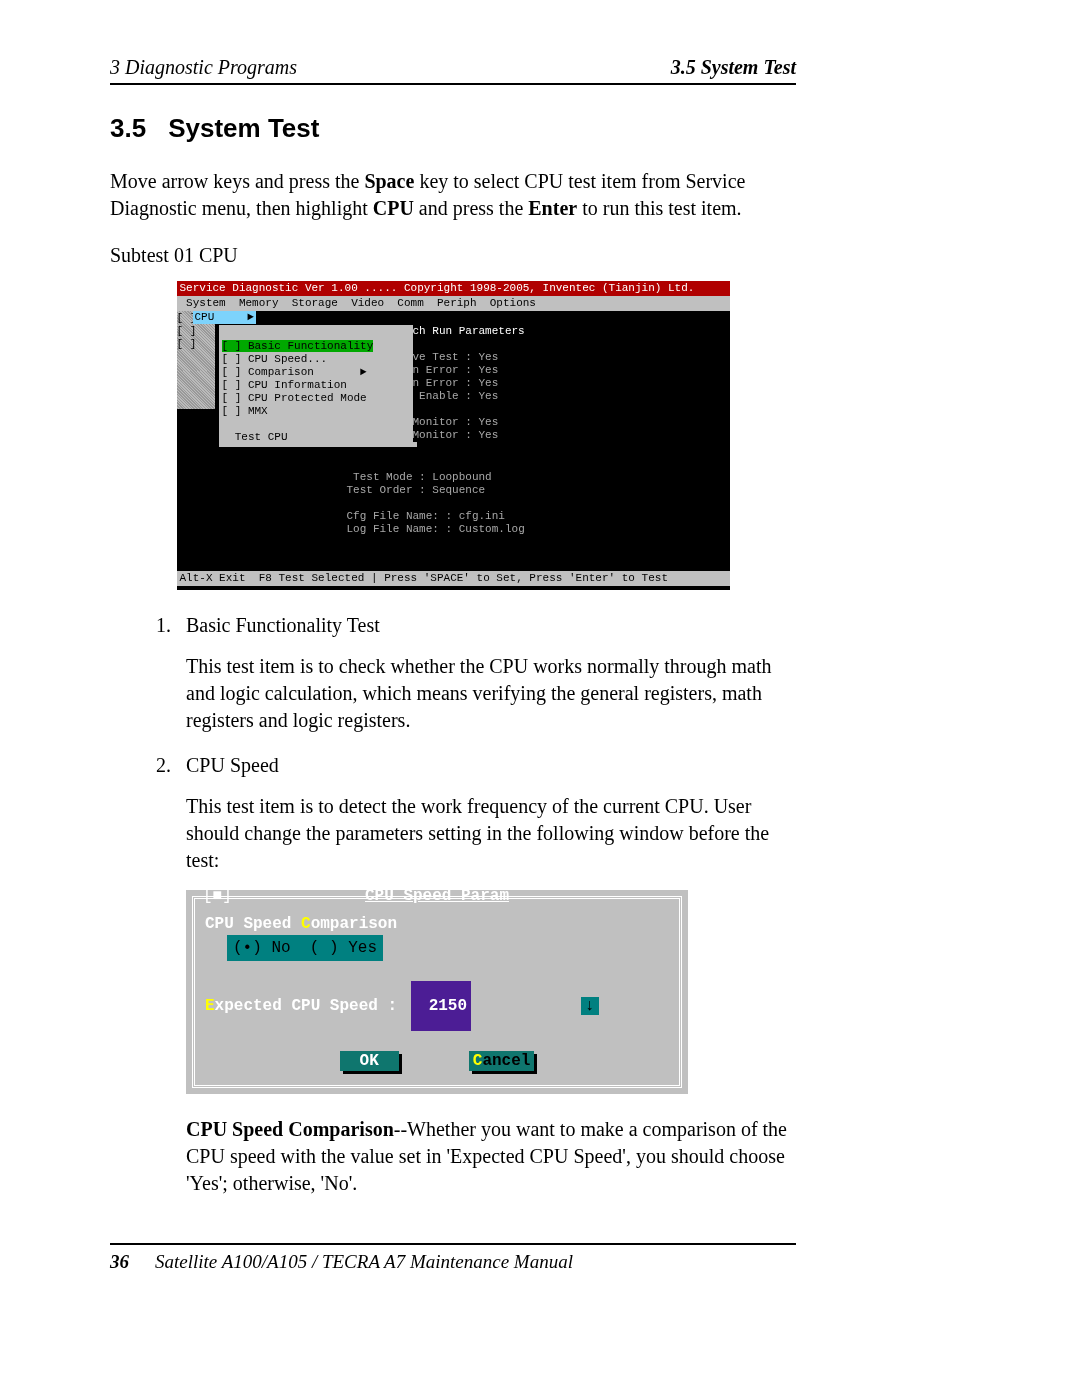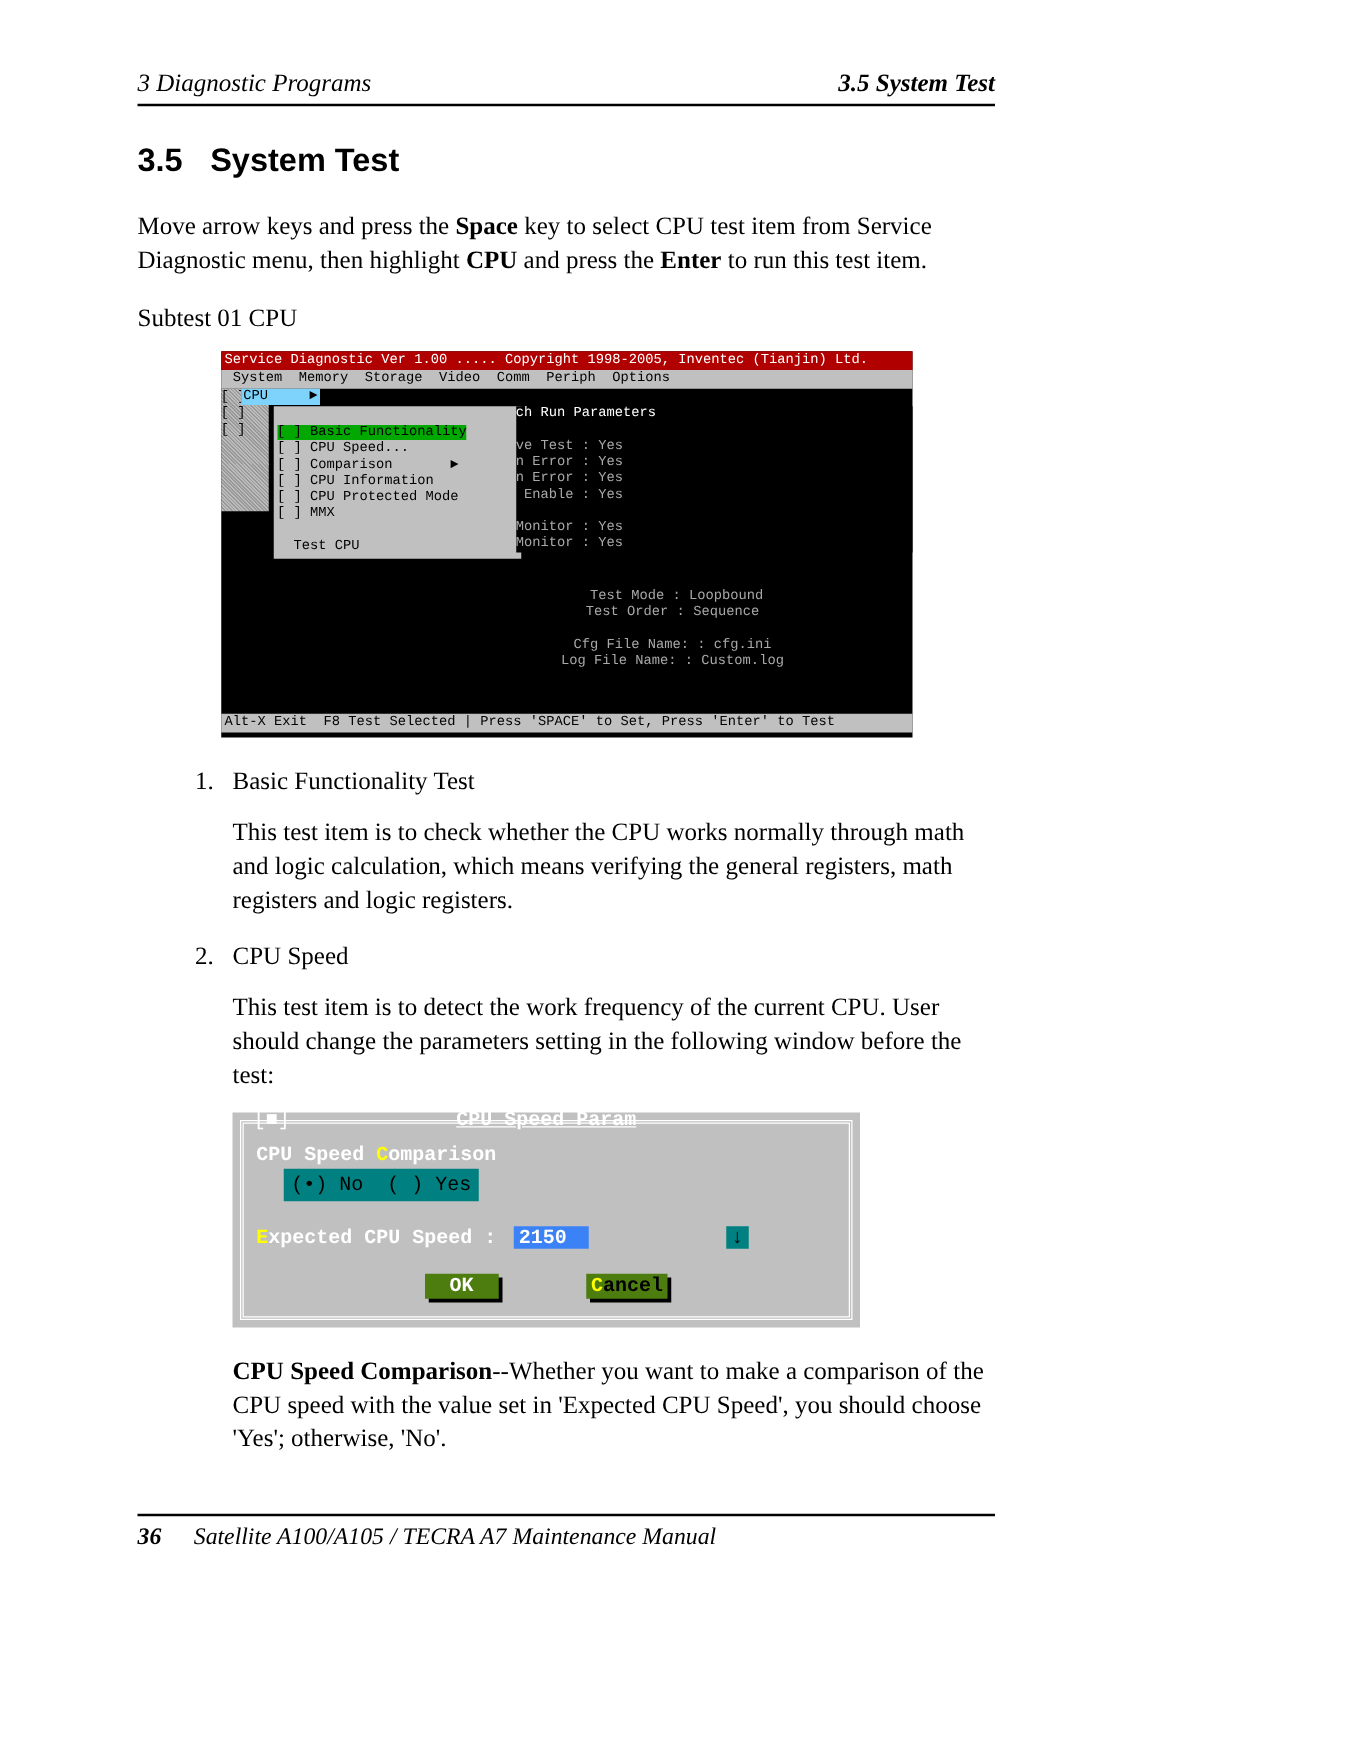--- a/index.html
+++ b/index.html
@@ -118,21 +118,21 @@
     padding:0;
   }
   .dosbox1 .black-panel .hdr {
     color:#fff;
   }
   .dosbox1 .below-black {
     position:absolute;
     left:0; right:0; top:160px;
     color:#a8a8a8;
     white-space:pre;
-    text-align:center;
+    text-align:left;
     padding-left:170px;
     line-height:13px;
   }
   .dosbox1 .bottom-bar {
     background:#c0c0c0;
     color:#000;
     white-space:pre;
     padding:1px 3px;
   }
 
@@ -182,33 +182,33 @@
   .dosbox2 .radio-row {
     background:#008080;
     color:#000;
     display:inline-block;
     padding:4px 6px;
     margin-top:2px;
     margin-left:22px;
   }
   .dosbox2 .row2 { margin-top:20px; display:flex; align-items:center; }
   .dosbox2 .row2 .val {
-    background:#3b82f6; color:#fff; font-weight:bold;
-    padding:0 4px; margin-left:14px; min-width:52px; display:inline-block;
+    background:#4c1d95; color:#fff; font-weight:bold;
+    padding:16px 4px; margin-left:14px; min-width:52px; display:inline-block;text-align:right;
   }
   .dosbox2 .row2 .spin {
     background:#008080; color:#000;
     padding:0 4px; margin-left:110px;
     font-weight:bold;
   }
   .dosbox2 .btnrow {
     margin-top:20px; display:flex; justify-content:center; gap:70px;
   }
   .dosbox2 .btn {
-    background:#4d7c0f; color:#000;
+    background:#0f766e; color:#000;
     padding:1px 4px;
     box-shadow:3px 3px 0 #000;
     font-weight:bold;
   }
   .dosbox2 .btn.ok { color:#fff; padding:1px 20px; }
   .dosbox2 .btn.cancel .hot{ color:#ff0; }
 
   .footer {
     margin-top: 46px;
   }

